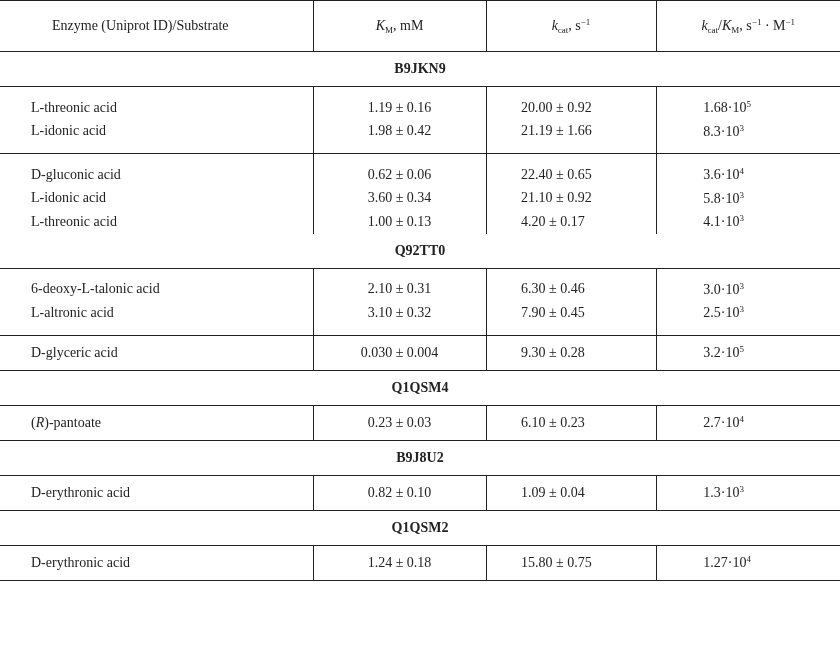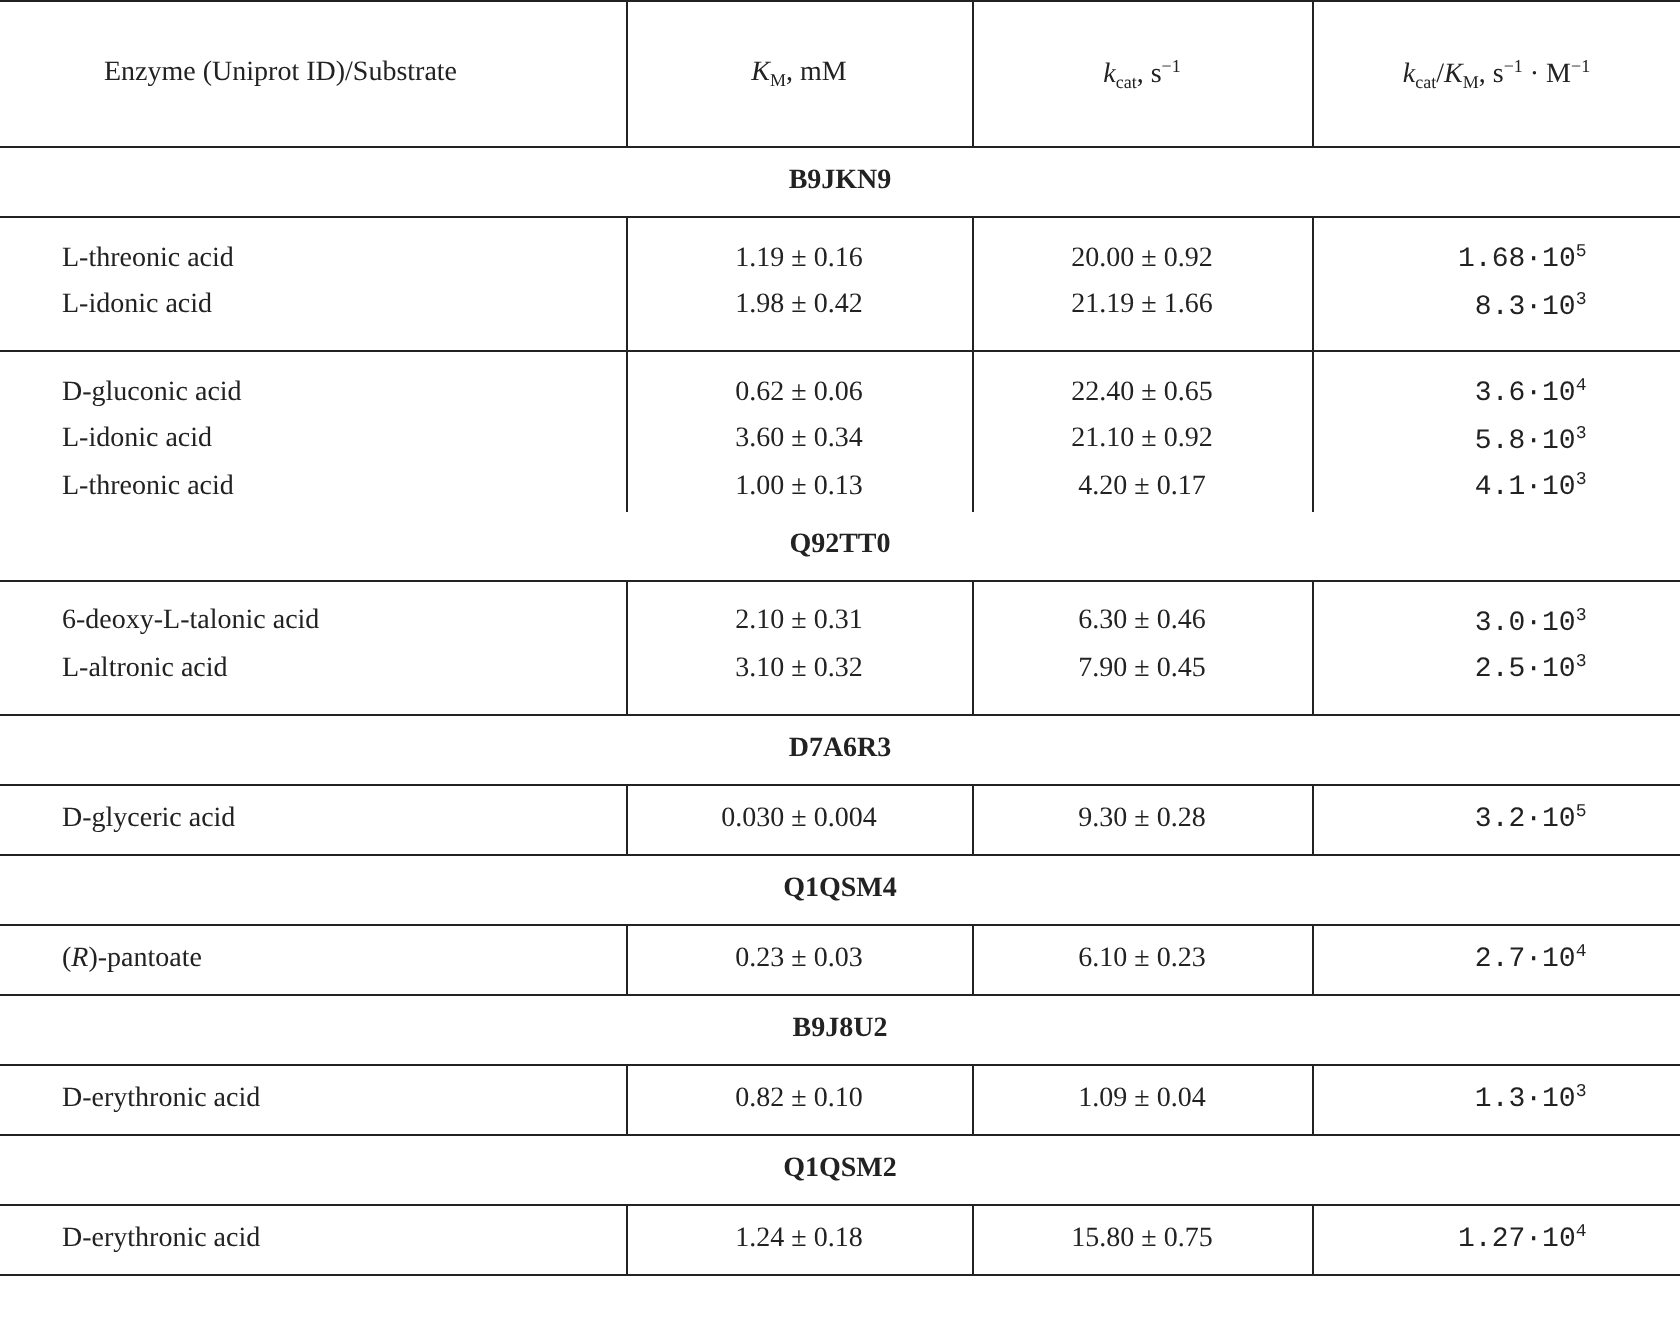--- a/index.html
+++ b/index.html
@@ -1,34 +1,34 @@
 <!DOCTYPE html>
 <html><head>
 <meta charset="utf-8">
 <style>
   html, body { margin:0; padding:0; background:#fff; }
   body { width:840px; height:662px; overflow:hidden; font-family:"Liberation Serif", "DejaVu Serif", serif; color:#222; font-size:14px; }
   table { border-collapse:collapse; width:840px; table-layout:fixed; }
   col.c1 { width:313px; } col.c2 { width:173px; } col.c3 { width:170px; } col.c4 { width:184px; }
-  th { font-weight:normal; height:42px; border-top:1.5px solid #222; border-bottom:1.5px solid #222; padding:15px; text-align:center; vertical-align:middle;margin-top:26px; }
+  th { font-weight:normal; height:42px; border-top:1.5px solid #222; border-bottom:1.5px solid #222; padding:4px; text-align:center; vertical-align:middle;margin-top:26px; }
   th + th { border-left:1.5px solid #222; }
   th:first-child { text-align:left; padding-left:52px; }
   tr.group td { height:34px; text-align:center; border-bottom:1.5px solid #222; padding:0; vertical-align:middle;font-weight:bold; }
   tr.data td { padding:0; text-align:center; vertical-align:middle; height:23.5px; }
   tr.data td:first-child { text-align:left; padding-left:31px; }
   tr.data td + td { border-left:1.5px solid #222; }
   tr.first td { padding-top:9px; }
   tr.last td { padding-bottom:10px; border-bottom:1.5px solid #222; }
   tr.single td { padding-top:0; padding-bottom:0; height:34px; }
   .i { font-style:italic; }
   sub, sup { font-size:9px; }
   sup { vertical-align:5px; }
   sub { vertical-align:-3px; }
-  .val3 { display:inline-block; width:100px; text-align:center; }
-  .val4 { display:inline-block; width:90px; text-align:right;font-family:Liberation Mono, monospace; }
+  .val3 { display:inline-block; width:100px; text-align:left; }
+  .val4 { display:inline-block; width:90px; text-align:left; }
 </style>
 </head>
 <body>
 
 <table>
   <colgroup>
       <col class="c1">
       <col class="c2">
       <col class="c3">
       <col class="c4">
@@ -87,23 +87,20 @@
       <td><span class="val3">6.30 ± 0.46</span></td>
       <td><span class="val4"><span>3.0·10</span><sup>3</sup></span></td>
     </tr>
     <tr class="data last">
       <td>L-altronic acid</td>
       <td>3.10 ± 0.32</td>
       <td><span class="val3">7.90 ± 0.45</span></td>
       <td><span class="val4"><span>2.5·10</span><sup>3</sup></span></td>
     </tr>
 
-    <tr class="group">
-        <td colspan="4">D7A6R3</td>
-      </tr>
     <tr class="data last single">
       <td>D-glyceric acid</td>
       <td>0.030 ± 0.004</td>
       <td><span class="val3">9.30 ± 0.28</span></td>
       <td><span class="val4"><span>3.2·10</span><sup>5</sup></span></td>
     </tr>
 
     <tr class="group">
         <td colspan="4">Q1QSM4</td>
       </tr>

